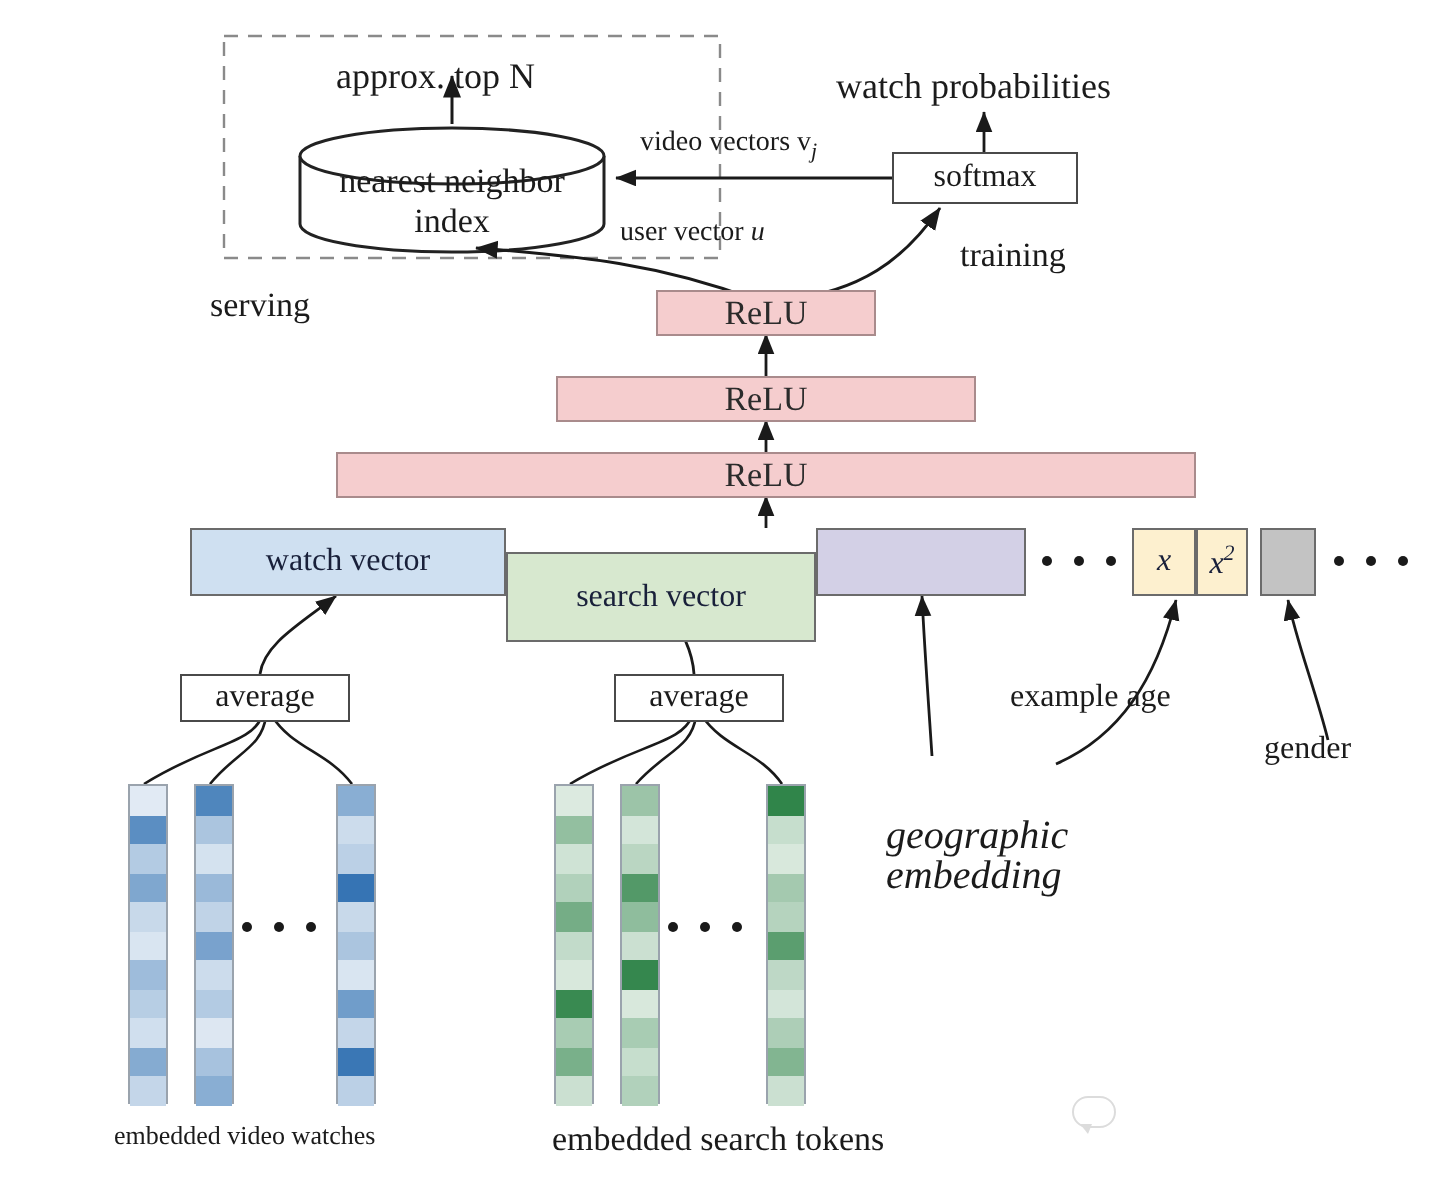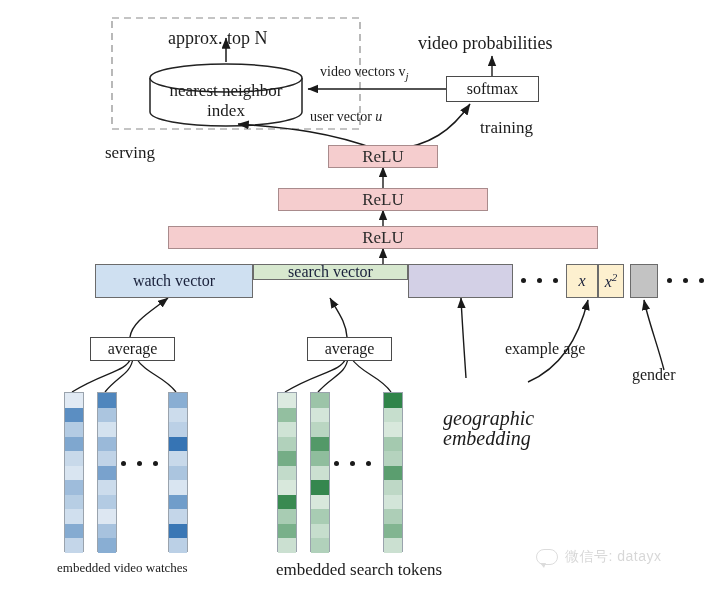--- a/index.html
+++ b/index.html
@@ -78,21 +78,21 @@
   <path d="M351,358 C362,374 380,376 391,392" fill="none" stroke="#1a1a1a" stroke-width="1.3"></path>
 </svg>
 
 <div class="lbl" style="left:168px;top:28px;font-size:18px;">approx. top N</div>
 <div class="lbl" style="left:152px;top:81px;width:148px;text-align:center;font-size:17px;line-height:20px;">
   <span>nearest neighbor</span><br>
   <span>index</span>
 </div>
 <div class="lbl" style="left:105px;top:143px;font-size:17px;">serving</div>
 
-<div class="lbl" style="left:418px;top:33px;font-size:18px;">video probabilities</div>
+<div class="lbl" style="left:418px;top:33px;font-size:18px;">watch probabilities</div>
 
 <div class="box plainbox" style="left:446px;top:76px;width:93px;height:26px;">
   <span>softmax</span>
 </div>
 
 <div class="lbl" style="left:320px;top:64px;font-size:14px;">
   <span>video vectors v</span><span class="subi">j</span>
 </div>
 
 <div class="lbl" style="left:310px;top:109px;font-size:14px;">
@@ -108,21 +108,21 @@
   <span>ReLU</span>
     </div>
 <div class="box relu" id="relu2" style="left:168px;top:226px;width:430px;height:23px;">
   <span>ReLU</span>
     </div>
 
 <div class="featcell" style="left:95px;top:264px;width:158px;height:34px;background:#cfe0f1;">
   <span>watch vector</span>
     </div>
 
-<div class="featcell" style="left:253px;top:264px;width:155px;height:16px;background:#d7e8cf;">
+<div class="featcell" style="left:253px;top:276px;width:155px;height:45px;background:#d7e8cf;">
   <span>search vector</span>
     </div>
 
 <div class="featcell" style="left:408px;top:264px;width:105px;height:34px;background:#d3d0e6;"></div>
 
 <div class="dots" style="left:521px;top:278px;">
   <i></i>
       <i></i>
       <i></i>
     </div>
@@ -247,16 +247,15 @@
   <i></i>
       <i></i>
       <i></i>
     </div>
 
 <div class="lbl" style="left:57px;top:560px;font-size:13px;">embedded video watches</div>
 <div class="lbl" style="left:276px;top:560px;font-size:17px;">embedded search tokens</div>
 
 <div class="wm" style="left:536px;top:548px;">
   <span class="bubble"></span>
-  <span>微信号: datayx</span>
 </div>
 
 </div>
 
 </body></html>

